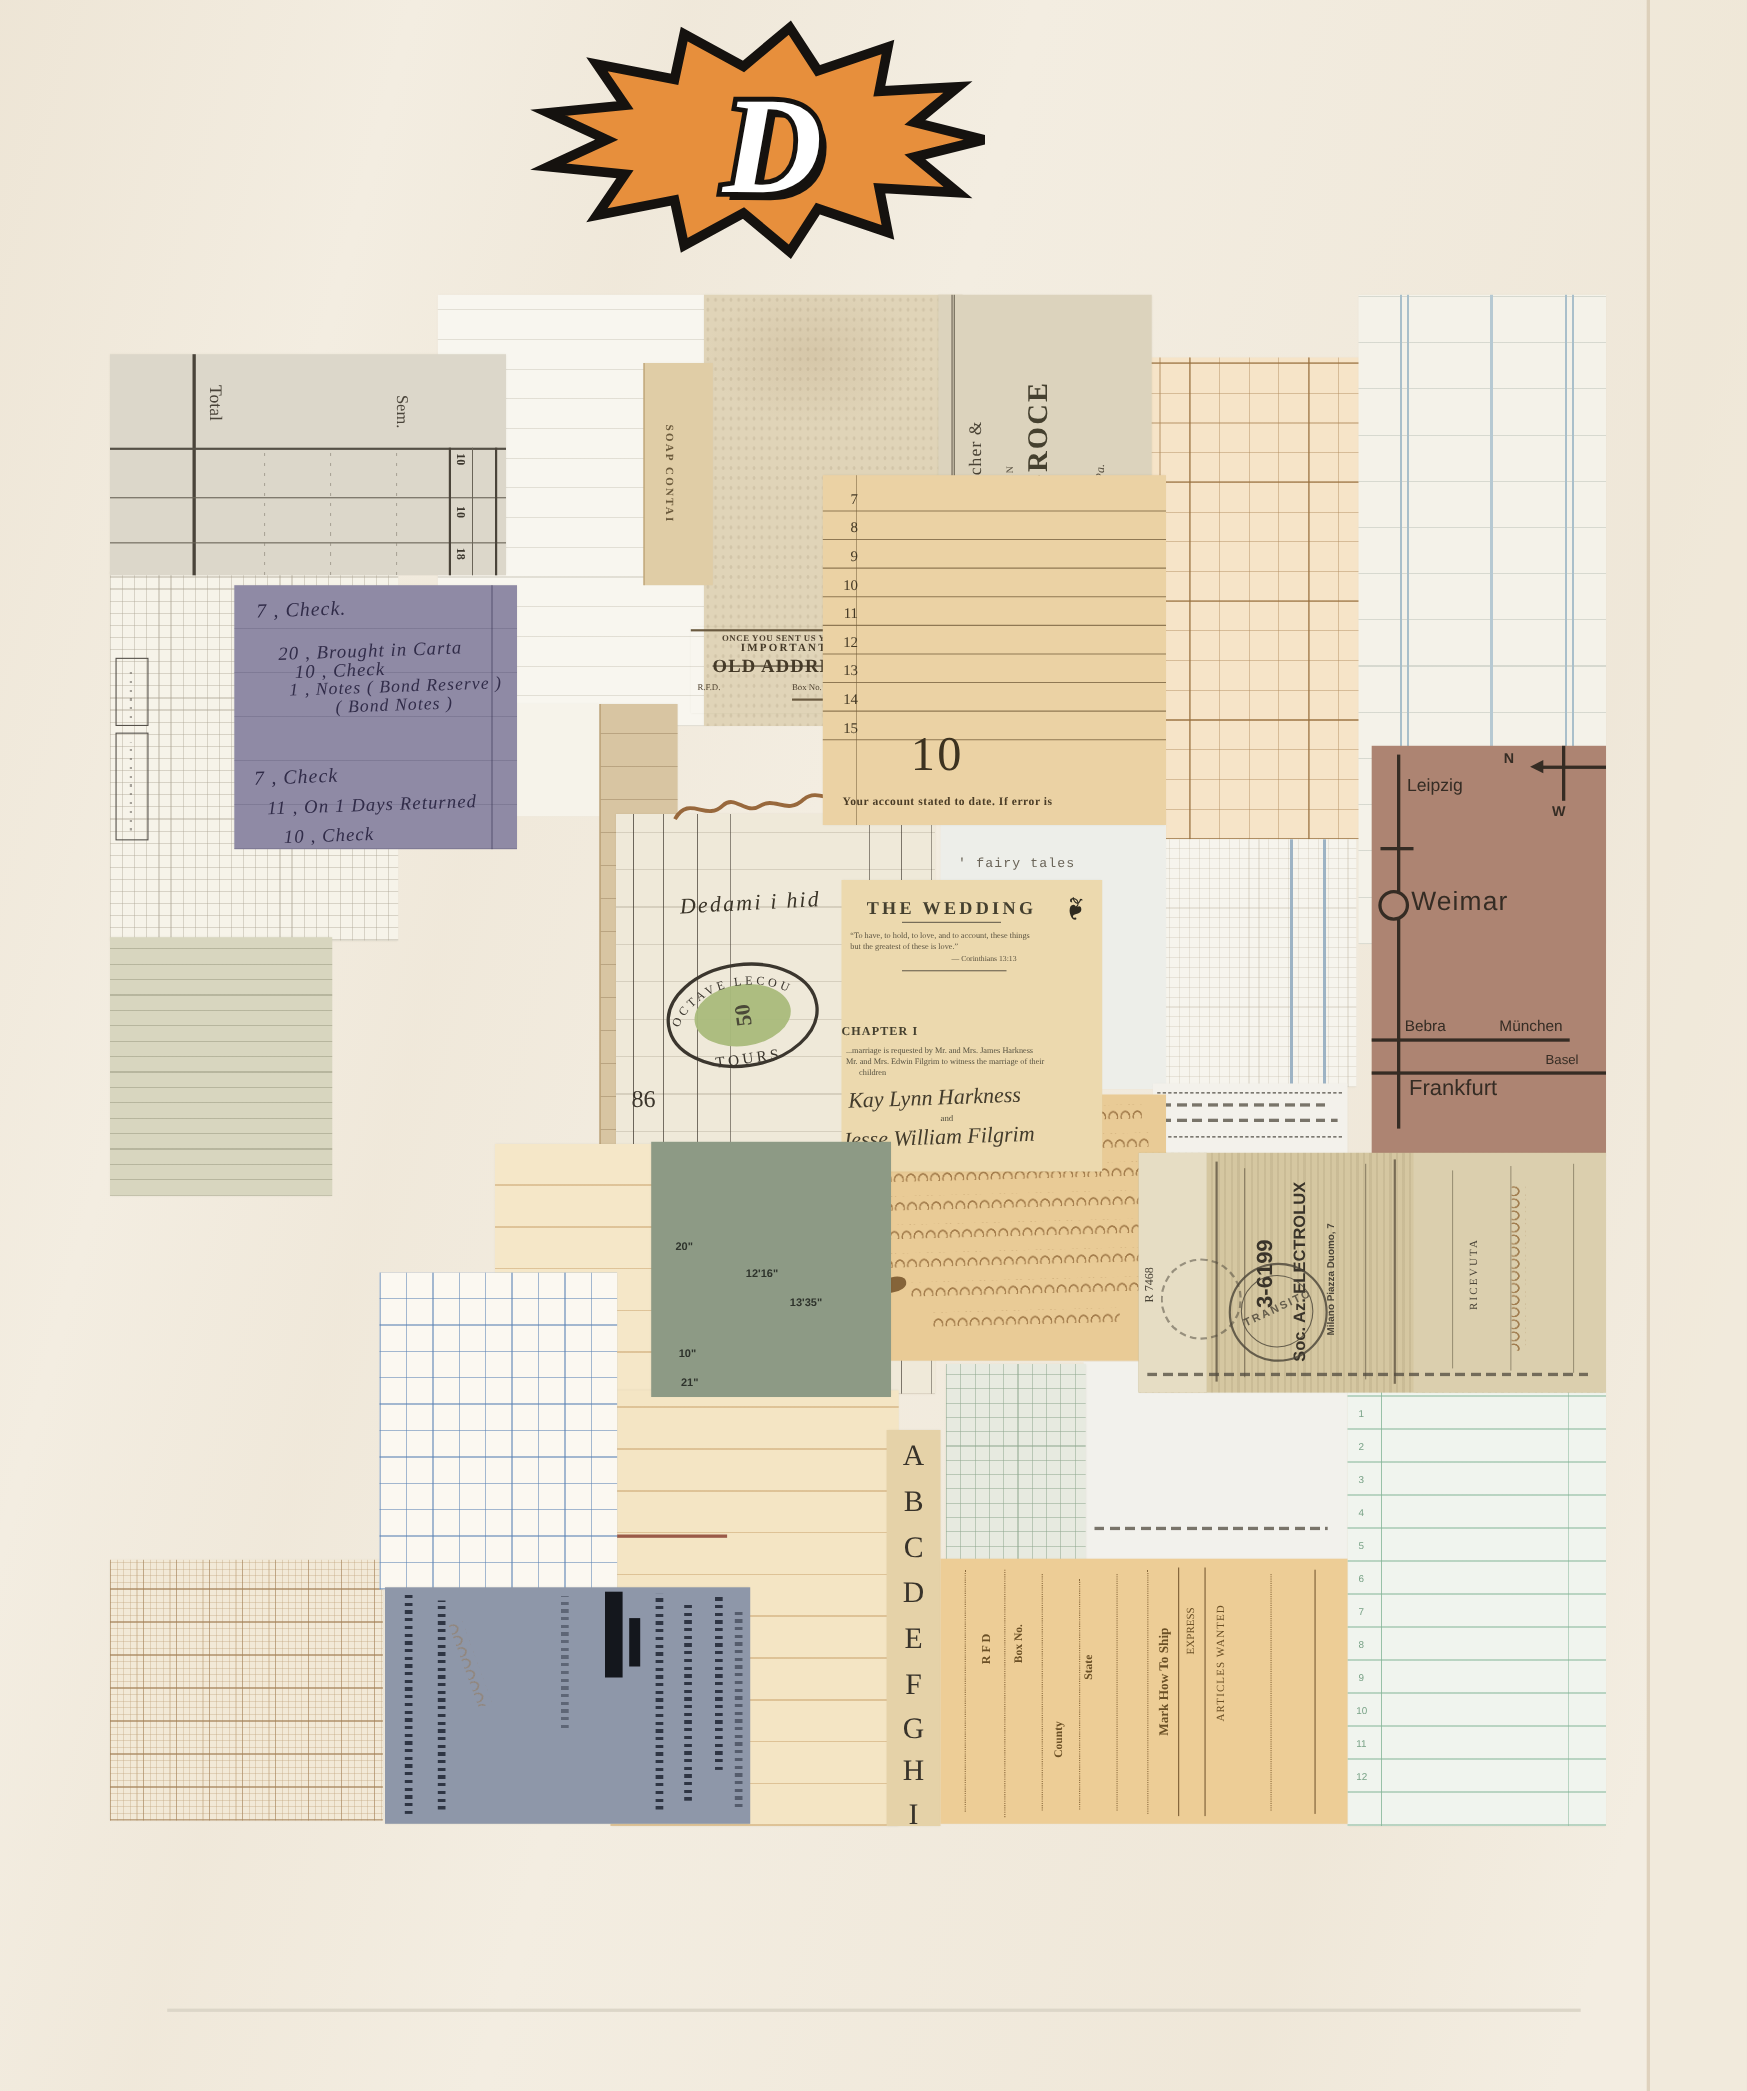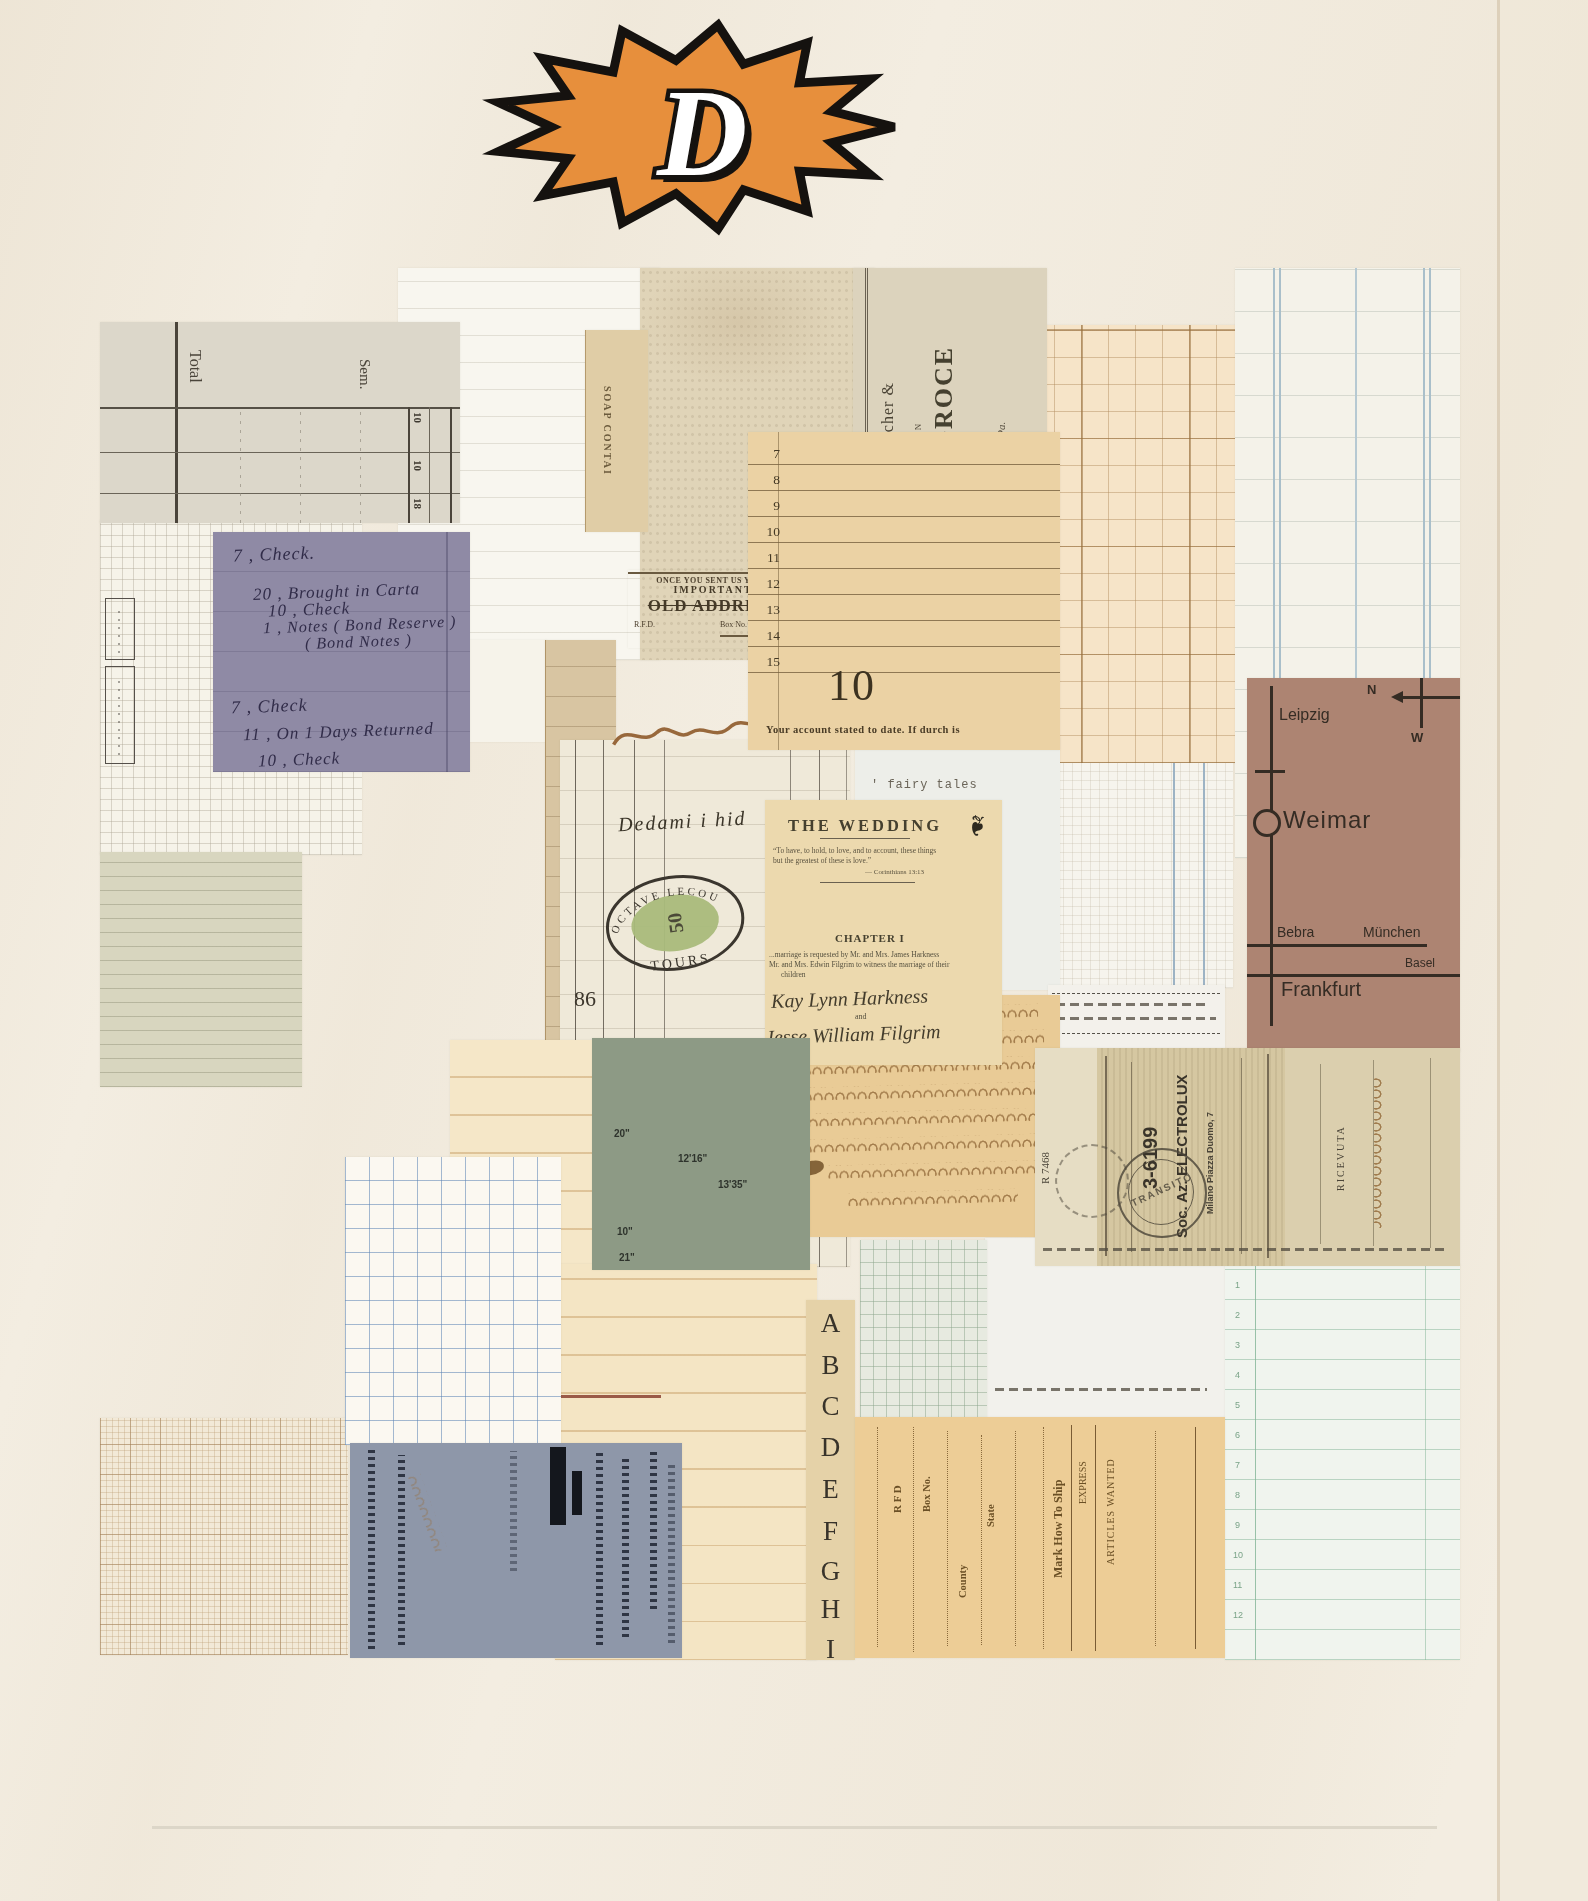--- a/index.html
+++ b/index.html
@@ -259,21 +259,21 @@
     <div class="abs" style="left:0;top:162px;width:100%;height:26px;border-bottom:1px solid rgba(120,98,62,.8);">
         <span class="serif" style="position:absolute;left:12px;top:8px;width:20px;text-align:right;font-size:13.5px;color:#433824;">13</span>
       </div>
     <div class="abs" style="left:0;top:188px;width:100%;height:26px;border-bottom:1px solid rgba(120,98,62,.8);">
         <span class="serif" style="position:absolute;left:12px;top:8px;width:20px;text-align:right;font-size:13.5px;color:#433824;">14</span>
       </div>
     <div class="abs" style="left:0;top:214px;width:100%;height:26px;border-bottom:1px solid rgba(120,98,62,.8);">
         <span class="serif" style="position:absolute;left:12px;top:8px;width:20px;text-align:right;font-size:13.5px;color:#433824;">15</span>
       </div>
     <span class="abs serif" style="left:80px;top:228px;font-size:44px;letter-spacing:2px;color:#3c3220;">10</span>
-    <span class="abs serif" style="left:18px;top:292px;font-size:10.5px;font-weight:bold;letter-spacing:.5px;color:#4a3c26;">Your account stated to date. If durch is</span>
+    <span class="abs serif" style="left:18px;top:292px;font-size:10.5px;font-weight:bold;letter-spacing:.5px;color:#4a3c26;">Your account stated to date. If error is</span>
   </div>
 
   <div class="paper" style="left:768px;top:995px;width:292px;height:242px;background:#e9cb96;z-index:4;">
     <div class="squig" style="left:30px;top:12px;width:240px;transform:rotate(-1.5deg);"></div>
     <div class="squig" style="left:14px;top:38px;width:262px;transform:rotate(-1.5deg);"></div>
     <div class="squig" style="left:22px;top:64px;width:252px;transform:rotate(-1.5deg);"></div>
     <div class="squig" style="left:12px;top:90px;width:266px;transform:rotate(-1.5deg);"></div>
     <div class="squig" style="left:18px;top:116px;width:256px;transform:rotate(-1.5deg);"></div>
     <div class="squig" style="left:12px;top:142px;width:262px;transform:rotate(-1.5deg);"></div>
     <div class="squig" style="left:60px;top:168px;width:214px;transform:rotate(-1.5deg);"></div>
@@ -328,21 +328,21 @@
   </div>
 
   <div class="paper" style="left:765px;top:800px;width:237px;height:265px;background:#ecd9ae;z-index:5;color:#45402f;">
     <div class="abs serif" style="left:0;top:16px;width:200px;text-align:center;font-size:16.5px;font-weight:bold;letter-spacing:3px;">THE WEDDING</div>
     <span class="abs" style="left:200px;top:8px;font-size:30px;transform:rotate(90deg);color:#2e2a20;">❧</span>
     <div class="abs" style="left:55px;top:38px;width:90px;border-top:1px solid #6a6150;"></div>
     <div class="abs serif" style="left:8px;top:46px;width:190px;font-size:7.5px;color:#5a523f;">“To have, to hold, to love, and to account, these things</div>
     <div class="abs serif" style="left:8px;top:56px;width:190px;font-size:7.5px;color:#5a523f;">but the greatest of these is love.”</div>
     <div class="abs serif" style="left:100px;top:68px;width:100px;font-size:7px;color:#5a523f;">— Corinthians 13:13</div>
     <div class="abs" style="left:55px;top:82px;width:95px;border-top:1px solid #6a6150;"></div>
-    <div class="abs serif" style="left:0;top:132px;width:210px;text-align:center;font-size:11px;font-weight:bold;letter-spacing:1px;">CHAPTER I</div>
+    <div class="abs serif" style="left:0;top:132px;width:210px;text-align:left;font-size:11px;font-weight:bold;letter-spacing:1px;">CHAPTER I</div>
     <div class="abs serif" style="left:4px;top:150px;width:225px;font-size:7.5px;color:#55503f;">...marriage is requested by Mr. and Mrs. James Harkness</div>
     <div class="abs serif" style="left:4px;top:160px;width:225px;font-size:7.5px;color:#55503f;">Mr. and Mrs. Edwin Filgrim to witness the marriage of their</div>
     <div class="abs serif" style="left:16px;top:170px;width:225px;font-size:7.5px;color:#55503f;">children</div>
     <div class="abs serif" style="left:6px;top:186px;width:230px;font-size:20px;font-style:italic;color:#433c2c;transform:rotate(-2deg);">Kay  Lynn  Harkness</div>
     <div class="abs serif" style="left:90px;top:212px;font-size:8px;color:#55503f;">and</div>
     <div class="abs serif" style="left:0px;top:222px;width:237px;font-size:20px;font-style:italic;color:#433c2c;transform:rotate(-2deg);">Jesse  William  Filgrim</div>
   </div>
 
   <div class="paper" style="left:592px;top:1038px;width:218px;height:232px;background:#8d9a85;z-index:5;color:#2e332c;font-family:'Liberation Sans',sans-serif;">
     <span class="abs" style="left:22px;top:90px;font-size:10px;font-weight:bold;">20"</span>

